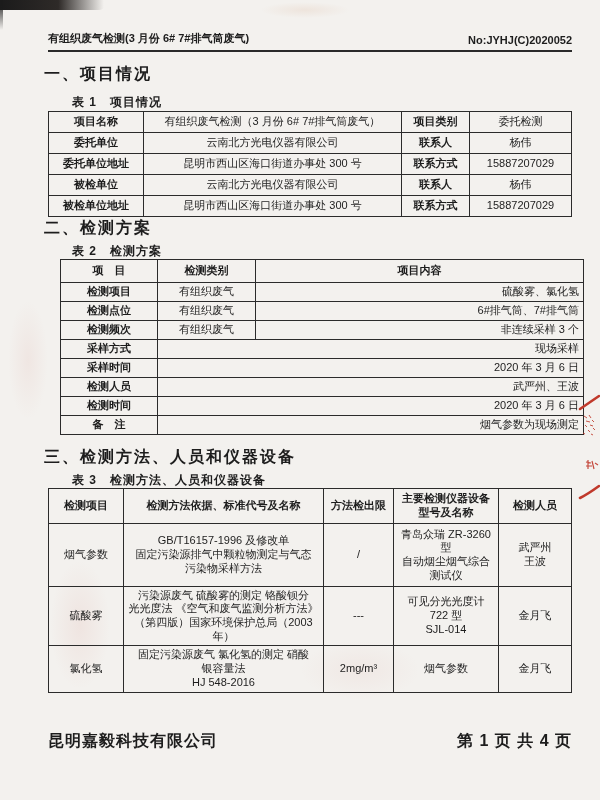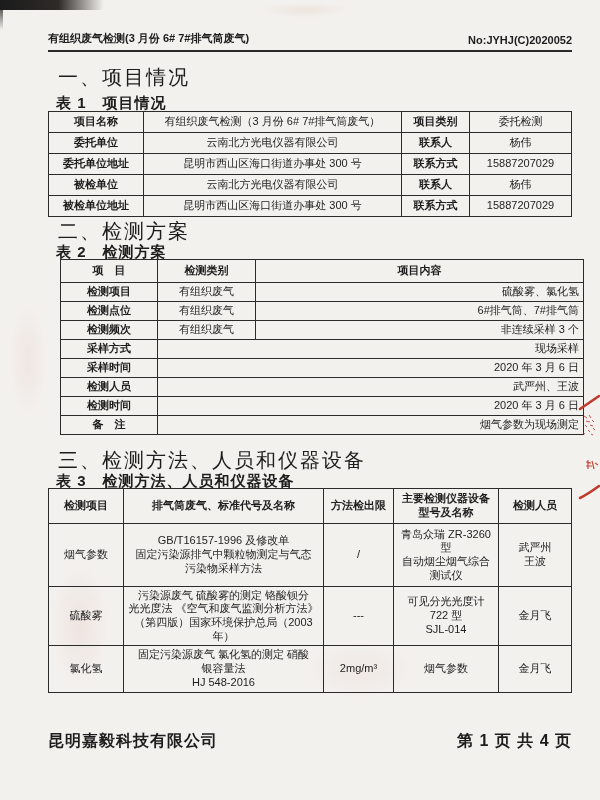--- a/index.html
+++ b/index.html
@@ -50,32 +50,32 @@
     display: flex;
     justify-content: space-between;
     align-items: flex-end;
     font-size: 11px;
     font-weight: 700;
     border-bottom: 2px solid #2a2a2a;
     padding-bottom: 4px;
   }
   .sec-title {
     position: absolute;
-    left: 58px;
-    font-size: 20px;
-    font-weight: 400;
+    left: 44px;
+    font-size: 16px;
+    font-weight: 700;
     letter-spacing: 2px;
   }
   .t1 { top: 64px; }
   .t2 { top: 218px; }
   .t3 { top: 447px; }
   .tbl-caption {
     position: absolute;
-    left: 56px;
-    font-size: 15px;
+    left: 72px;
+    font-size: 12px;
     font-weight: 700;
     letter-spacing: 1px;
   }
   .c1 { top: 94px; }
   .c2 { top: 243px; }
   .c3 { top: 472px; }
 
   table.tbl {
     position: absolute;
     left: 48px;
@@ -243,21 +243,21 @@
     <colgroup>
         <col style="width:75px">
         <col style="width:200px">
         <col style="width:70px">
         <col style="width:105px">
         <col style="width:73px">
       </colgroup>
     <tbody>
       <tr>
         <th>检测项目</th>
-        <th>排气筒废气、标准代号及名称</th>
+        <th>检测方法依据、标准代号及名称</th>
         <th>方法检出限</th>
         <th>主要检测仪器设备
 型号及名称</th>
         <th>检测人员</th>
       </tr>
       <tr class="r1">
         <td>烟气参数</td>
         <td>GB/T16157-1996 及修改单
 固定污染源排气中颗粒物测定与气态
 污染物采样方法</td>

